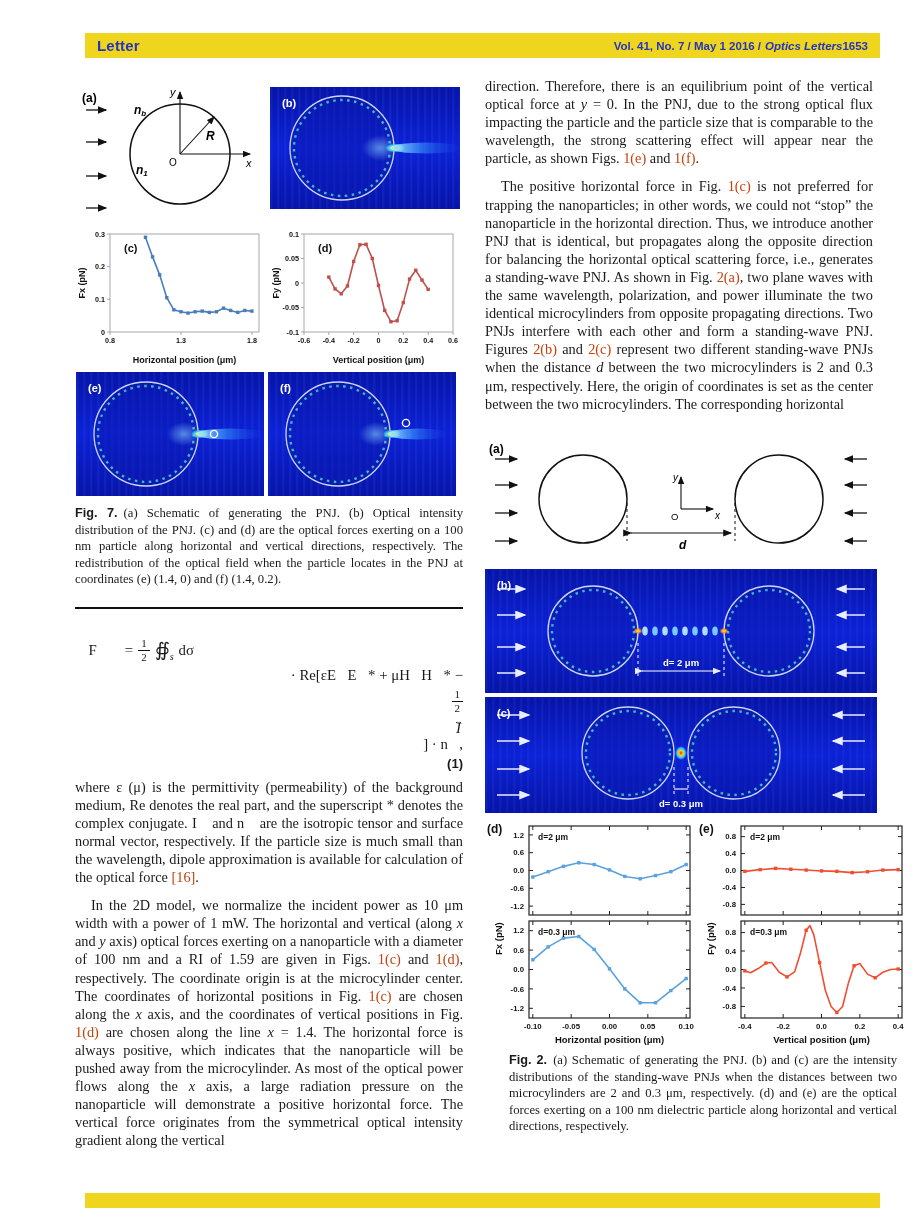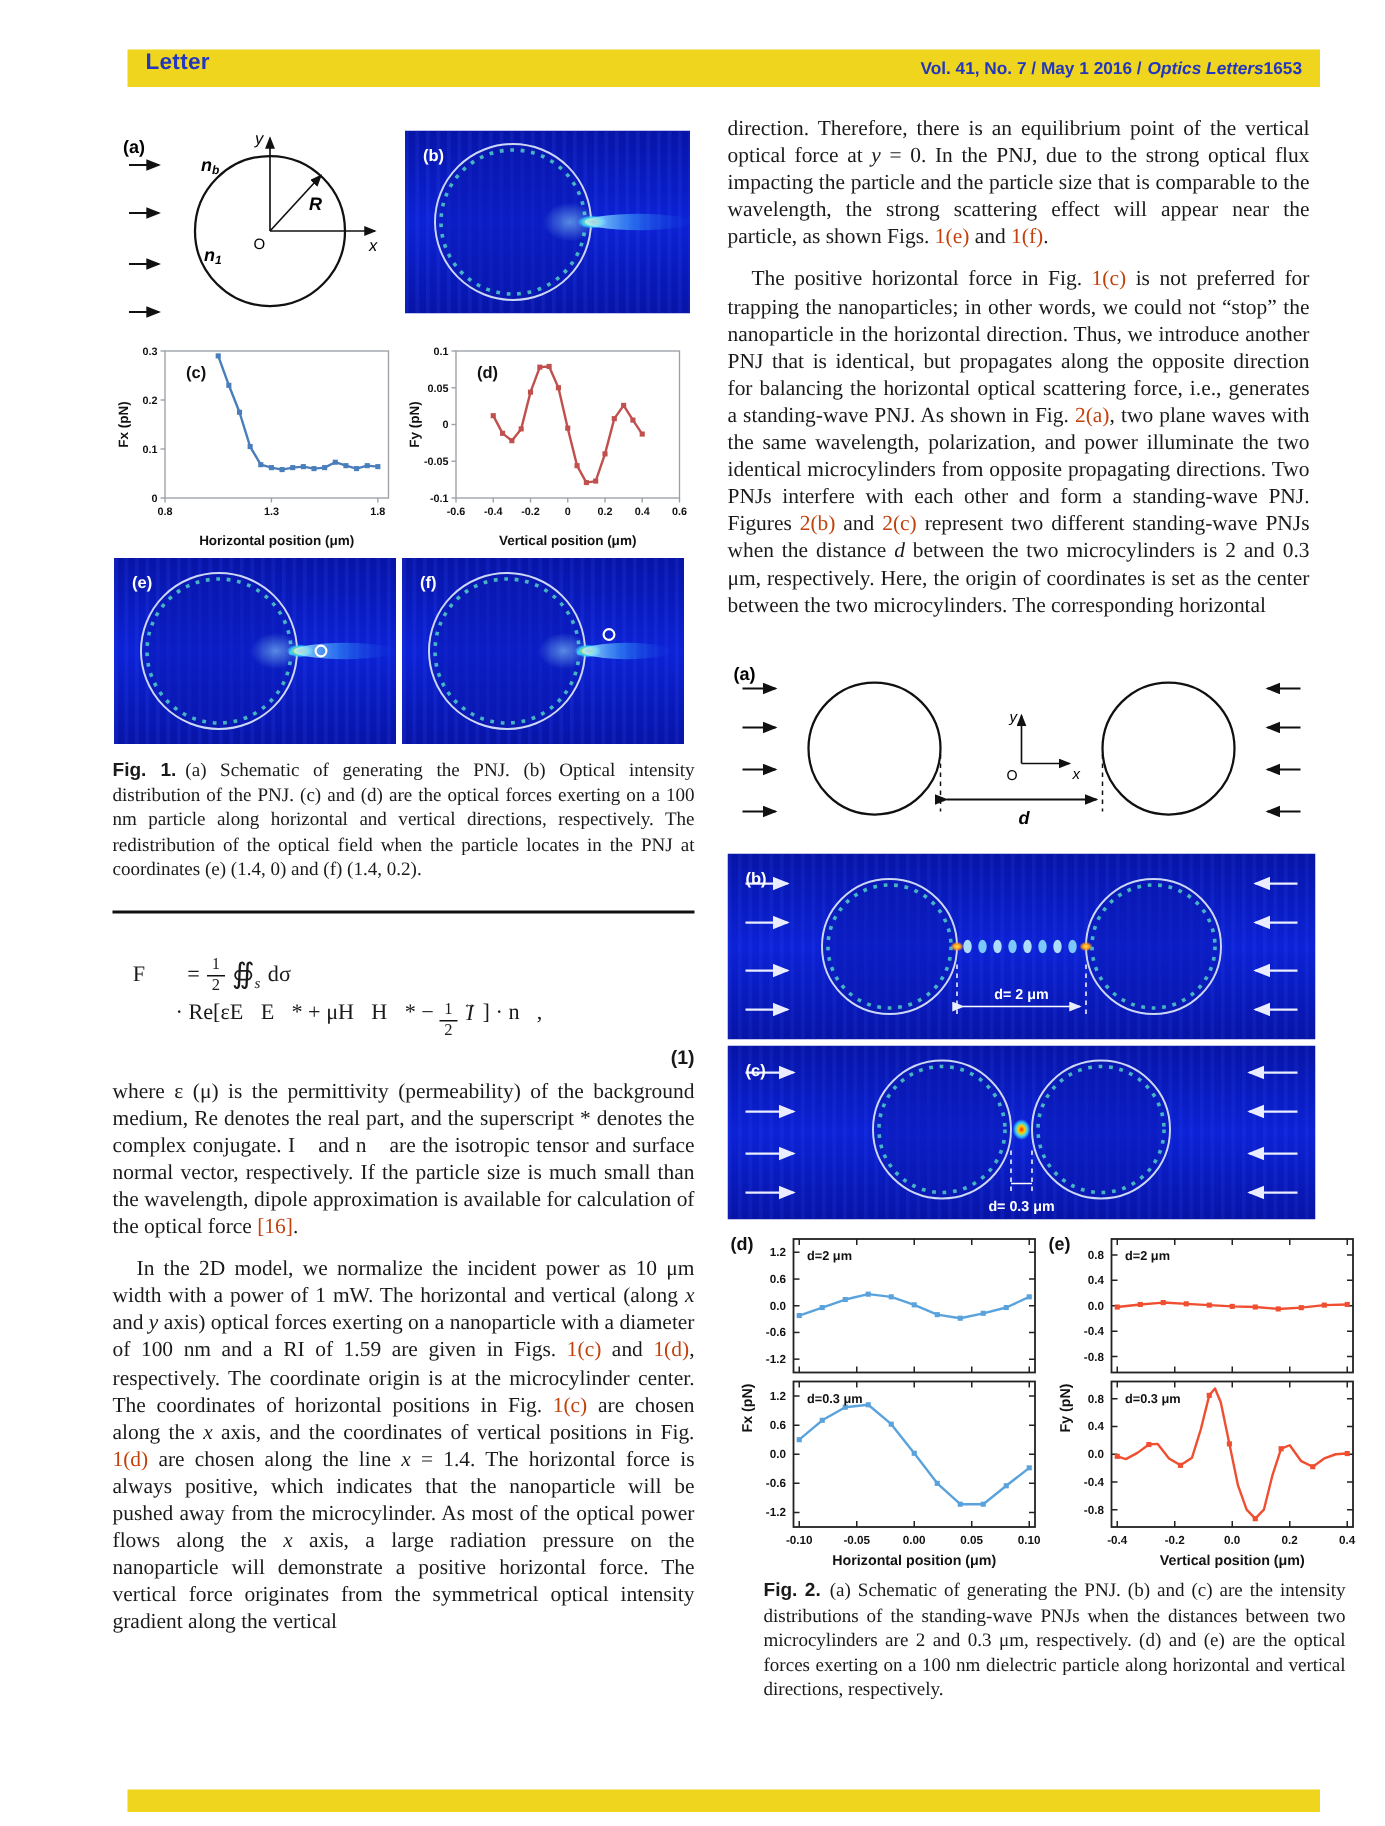--- a/index.html
+++ b/index.html
@@ -1,21 +1,21 @@
 <!DOCTYPE html>
 <html><head>
 <meta charset="utf-8">
 <style>
   html,body{margin:0;padding:0;background:#ffffff;}
   .page{position:relative;width:923px;height:1217px;background:#fff;
         font-family:"Liberation Serif",serif;color:#1a1a1a;overflow:hidden;}
 
   
   .hdr{position:absolute;left:85px;top:33px;width:795px;height:25px;background:#EFD51D;
-       display:flex;justify-content:space-between;padding:0 12px;
+       display:flex;align-items:center;justify-content:space-between;padding:12px 12px;
        box-sizing:border-box;font-family:"Liberation Sans",sans-serif;color:#2336BE;}
   .hdr-left{font-weight:bold;font-size:15px;letter-spacing:.2px;}
   .hdr-right{font-weight:bold;font-size:11.5px;display:flex;align-items:center;}
   .hdr-right .it{font-style:italic;margin-left:4px;}
   .hdr-right .pg{}
   .ftr{position:absolute;left:85px;top:1193px;width:795px;height:15px;background:#EFD51D;}
 
   
   .col{position:absolute;width:388px;}
   .para{margin:0;text-align:justify;font-size:14.3px;line-height:18.1px;}
@@ -23,21 +23,21 @@
   .link{color:#c2410c;}
   .iv{font-style:italic;}
 
   .caption{position:absolute;width:388px;font-size:12.7px;line-height:16.6px;text-align:justify;}
   .cap-label{font-family:"Liberation Sans",sans-serif;font-weight:bold;margin-right:6px;}
   .divider{position:absolute;left:75px;top:607px;width:388px;border-top:2px solid #111;}
 
   
   .eq{margin:9px 0 7px 0;font-size:14.8px;}
   .eq-row1{display:flex;align-items:center;gap:5px;margin-left:2px;}
-  .eq-row2{display:flex;align-items:flex-start;gap:4px;margin-left:42px;margin-top:4px;flex-wrap:nowrap;}
+  .eq-row2{display:flex;align-items:flex-end;gap:4px;margin-left:42px;margin-top:4px;flex-wrap:nowrap;flex-direction:column;}
   .eq-no{text-align:right;font-family:"Liberation Sans",sans-serif;font-weight:bold;font-size:13px;margin-top:3px;}
   .frac{display:inline-flex;flex-direction:column;align-items:center;font-size:11px;line-height:1.15;}
   .frac .fn{border-bottom:1px solid #111;padding:0 3px;}
   .intg{font-family:"DejaVu Sans",sans-serif;font-size:19px;}
   .isub{font-style:italic;font-size:10px;vertical-align:sub;}
   .acc{display:inline-flex;flex-direction:column;align-items:center;line-height:.55;font-style:italic;}
   .acc .mk{font-size:9px;font-style:normal;}
 
   
   svg{display:block;}
@@ -243,21 +243,21 @@
     <circle cx="70" cy="62" r="48" fill="none" stroke="#58e8c8" stroke-width="2.4" stroke-dasharray="2.5 4.5" opacity="0.75"></circle>
     <circle cx="70" cy="62" r="52" fill="none" stroke="#ccd6f5" stroke-width="1.3"></circle>
     <ellipse cx="108" cy="62" rx="17" ry="12" fill="url(#glowCyan)" opacity="0.6"></ellipse>
     <ellipse cx="124" cy="62" rx="9" ry="4.5" fill="url(#jetGrad)"></ellipse>
     <ellipse cx="150" cy="62" rx="30" ry="5.5" fill="url(#beamGrad)"></ellipse>
     <circle cx="138" cy="51" r="3.6" fill="none" stroke="#ffffff" stroke-width="1.4"></circle>
     <text x="12" y="20" font-size="11" font-weight="bold" fill="#fff">(f)</text>
   </svg>
 
   <div class="caption" style="left:75px;top:505px">
-    <span class="cap-label">Fig. 1.</span><span>(a) Schematic of generating the PNJ. (b) Optical intensity distribution of the PNJ. (c) and (d) are the optical forces exerting on a 100 nm particle along horizontal and vertical directions, respectively. The redistribution of the optical field when the particle locates in the PNJ at coordinates (e) (1.4, 0) and (f) (1.4, 0.2).</span>
+    <span class="cap-label">Fig. 7.</span><span>(a) Schematic of generating the PNJ. (b) Optical intensity distribution of the PNJ. (c) and (d) are the optical forces exerting on a 100 nm particle along horizontal and vertical directions, respectively. The redistribution of the optical field when the particle locates in the PNJ at coordinates (e) (1.4, 0) and (f) (1.4, 0.2).</span>
   </div>
   <div class="divider"></div>
 
   <div class="col" style="left:75px;top:628px">
 
     <div class="eq">
       <div class="eq-row1">
         <span>⟨F⃗⟩</span>
         <span>=</span>
         <span class="frac">

